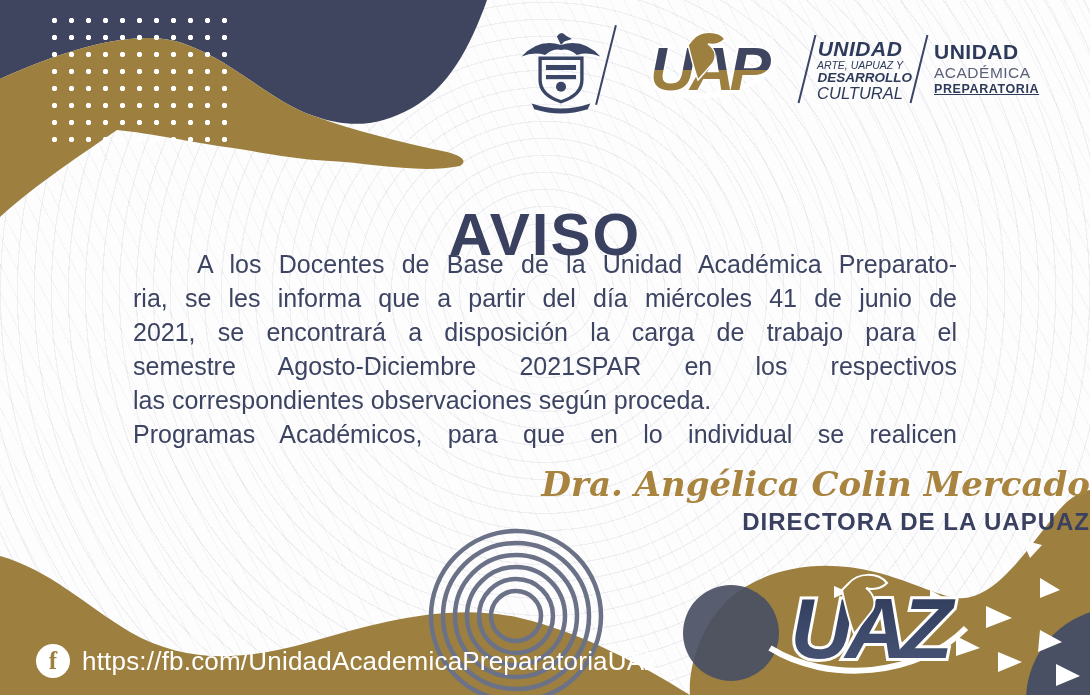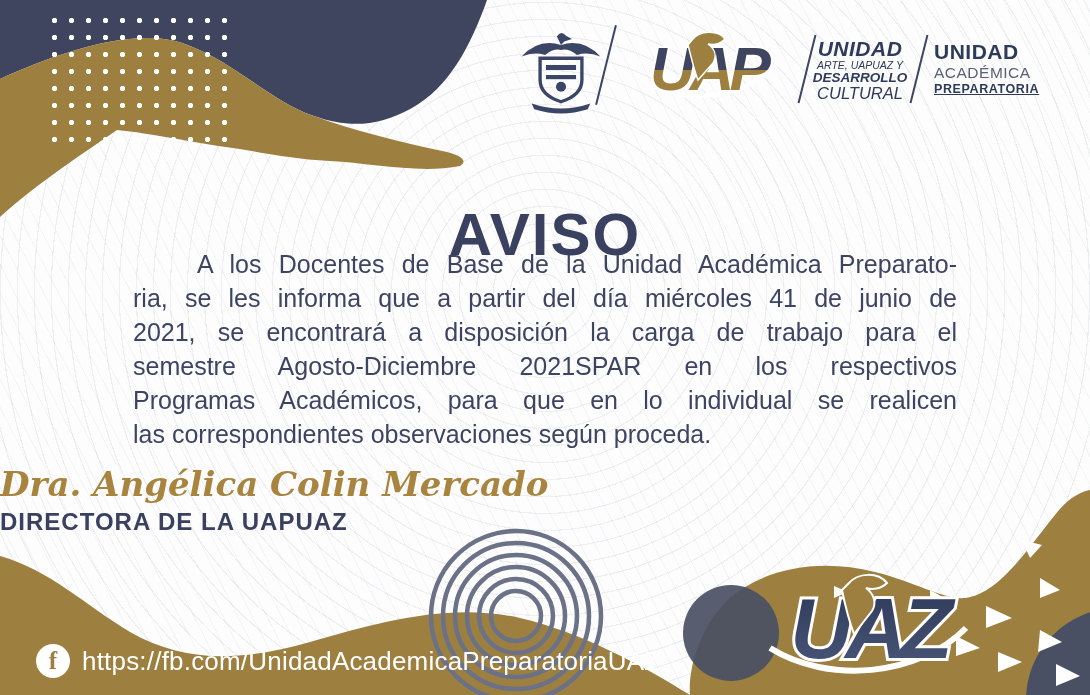--- a/index.html
+++ b/index.html
@@ -24,37 +24,37 @@
   .crest{position:absolute;left:515px;top:26px;z-index:3;}
   .sep{position:absolute;width:2px;background:#3b4565;z-index:3;transform:rotate(14deg);}
   .sep1{left:605px;top:24px;height:82px;}
   .sep2{left:806px;top:34px;height:70px;}
   .sep3{left:918px;top:34px;height:70px;}
   .uap-svg{position:absolute;left:628px;top:22px;z-index:3;}
   .somos{position:absolute;left:808px;top:38px;width:104px;z-index:3;text-align:center;
          color:#2e3a59;font-style:italic;line-height:1.04;}
   .somos .l1{font-size:21px;font-weight:800;letter-spacing:.5px;}
   .somos .l2{font-size:10.5px;font-weight:400;}
-  .somos .l3{font-size:13.5px;font-weight:800;}
+  .somos .l3{font-size:13.5px;font-weight:800;text-align:right;}
   .somos .l4{font-size:16.5px;font-weight:400;}
   .unidad{position:absolute;left:934px;top:40px;z-index:3;color:#2e3a59;line-height:1.15;}
   .unidad .l1{font-size:21px;font-weight:800;letter-spacing:.5px;}
   .unidad .l2{font-size:15.5px;font-weight:400;color:#5a6078;letter-spacing:.5px;}
   .unidad .l3{font-size:12.5px;font-weight:800;letter-spacing:.6px;text-decoration:underline;}
   
   .title{
     position:absolute;left:0;right:0;top:160px;z-index:3;text-align:center;
     font-size:60px;font-weight:900;letter-spacing:2px;color:#3a4160;
   }
   .bodytext{position:absolute;left:133px;top:247px;width:824px;z-index:3;
     color:#3d4462;font-size:25px;font-weight:500;line-height:34px;}
   .bodytext .bl{text-align:justify;text-align-last:justify;white-space:normal;}
   .bodytext .bl.first{text-indent:64px;}
   .bodytext .bl.last{text-align-last:left;}
-  .sig{position:absolute;left:0;right:0;top:464px;z-index:3;text-align:left;}
+  .sig{position:absolute;left:0;right:0;top:464px;z-index:3;text-align:right;}
   .sig-name{font-family:"DejaVu Serif",serif;font-style:italic;font-weight:bold;
     font-size:34px;color:#a8843e;}
   .sig-role{margin-top:4px;font-size:24px;font-weight:800;color:#3a4160;letter-spacing:1px;}
   
   .fb{position:absolute;left:36px;top:644px;z-index:4;display:flex;align-items:center;gap:12px;}
   .fb-circle{width:34px;height:34px;border-radius:50%;background:#ffffff;display:flex;
     align-items:center;justify-content:center;font-weight:bold;font-size:25px;color:#9d803f;
     font-family:"Liberation Serif",serif;}
   .fb-url{color:#ffffff;font-size:26px;letter-spacing:.2px;}
   
@@ -146,22 +146,22 @@
     <div class="l3">PREPARATORIA</div>
   </div>
 
   <h1 class="title">AVISO</h1>
 
   <div class="bodytext">
     <div class="bl first">A los Docentes de Base de la Unidad Académica Preparato-</div>
     <div class="bl">ria, se les informa que a partir del día miércoles 41 de junio de</div>
     <div class="bl">2021, se encontrará a disposición  la carga de trabajo para el</div>
     <div class="bl">semestre Agosto-Diciembre 2021SPAR en los respectivos</div>
+    <div class="bl last">las correspondientes observaciones según proceda.</div>
     <div class="bl">Programas Académicos, para que en lo individual se realicen</div>
-    <div class="bl last">las correspondientes observaciones según proceda.</div>
   </div>
 
   <div class="sig">
     <div class="sig-name">Dra. Angélica Colin Mercado</div>
     <div class="sig-role">DIRECTORA DE LA UAPUAZ</div>
   </div>
 
   <div class="fb">
     <span class="fb-circle">f</span>
     <span class="fb-url">https://fb.com/UnidadAcademicaPreparatoriaUAZ</span>

